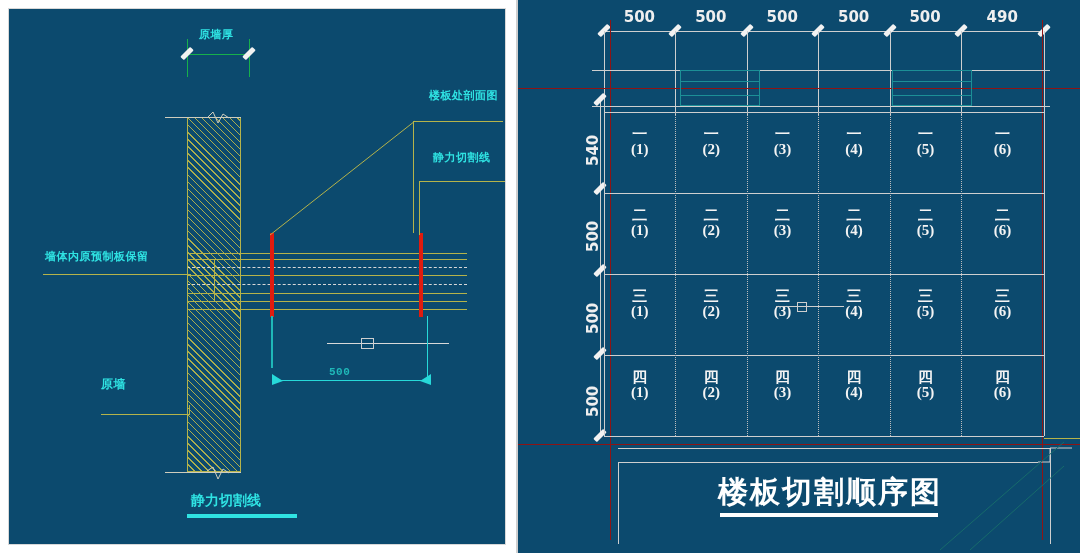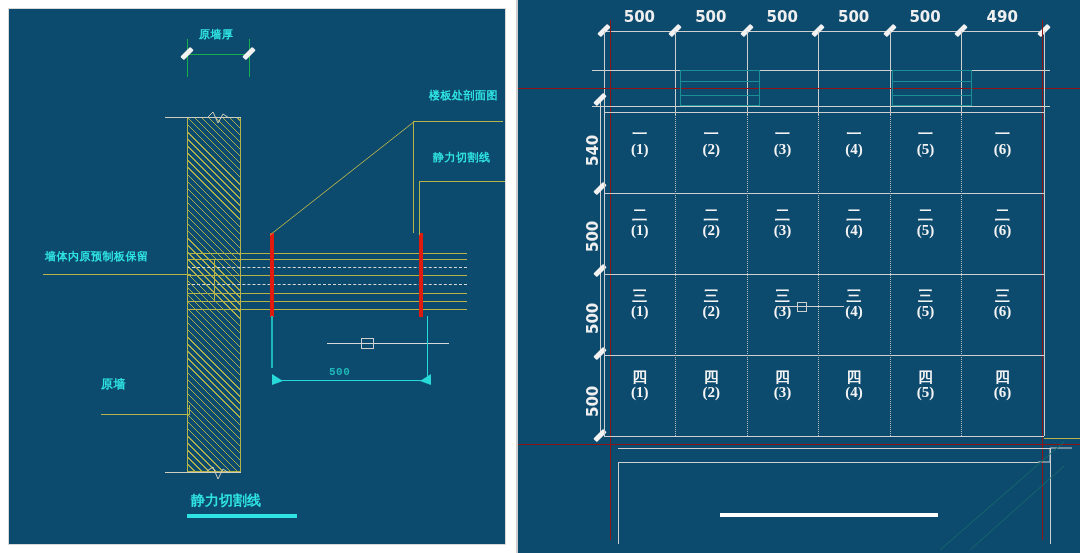--- a/index.html
+++ b/index.html
@@ -329,16 +329,17 @@
     <div class="axis-v" style="left:532px;top:448px;height:96px;"></div>
     <svg style="position:absolute;left:520px;top:440px;" width="36" height="30">
       <polyline points="0,22 12,22 12,8 34,8" fill="none" stroke="#cfcfcf" stroke-width="1"></polyline>
     </svg>
     <svg style="position:absolute;left:400px;top:440px;" width="160" height="112">
       <line x1="146" y1="2" x2="22" y2="110" stroke="#176b6b" stroke-width="1"></line>
       <line x1="146" y1="26" x2="52" y2="110" stroke="#176b6b" stroke-width="1"></line>
     </svg>
     <div class="ln h yel" style="left:526px;top:438px;width:38px;"></div>
 
+    <div id="plan-title" style="left:200px;top:472px;">楼板切割顺序图</div>
     <div id="plan-title-rule" style="left:202px;top:513px;width:218px;"></div>
   </div>
 
 </div>
 
 </body></html>

